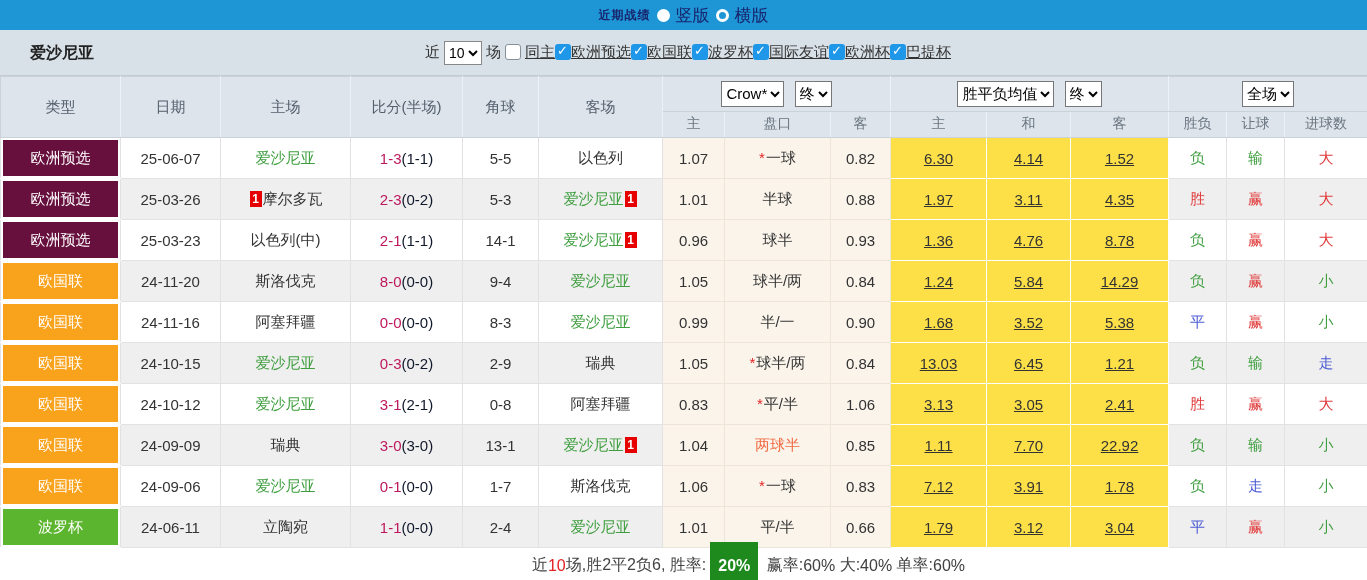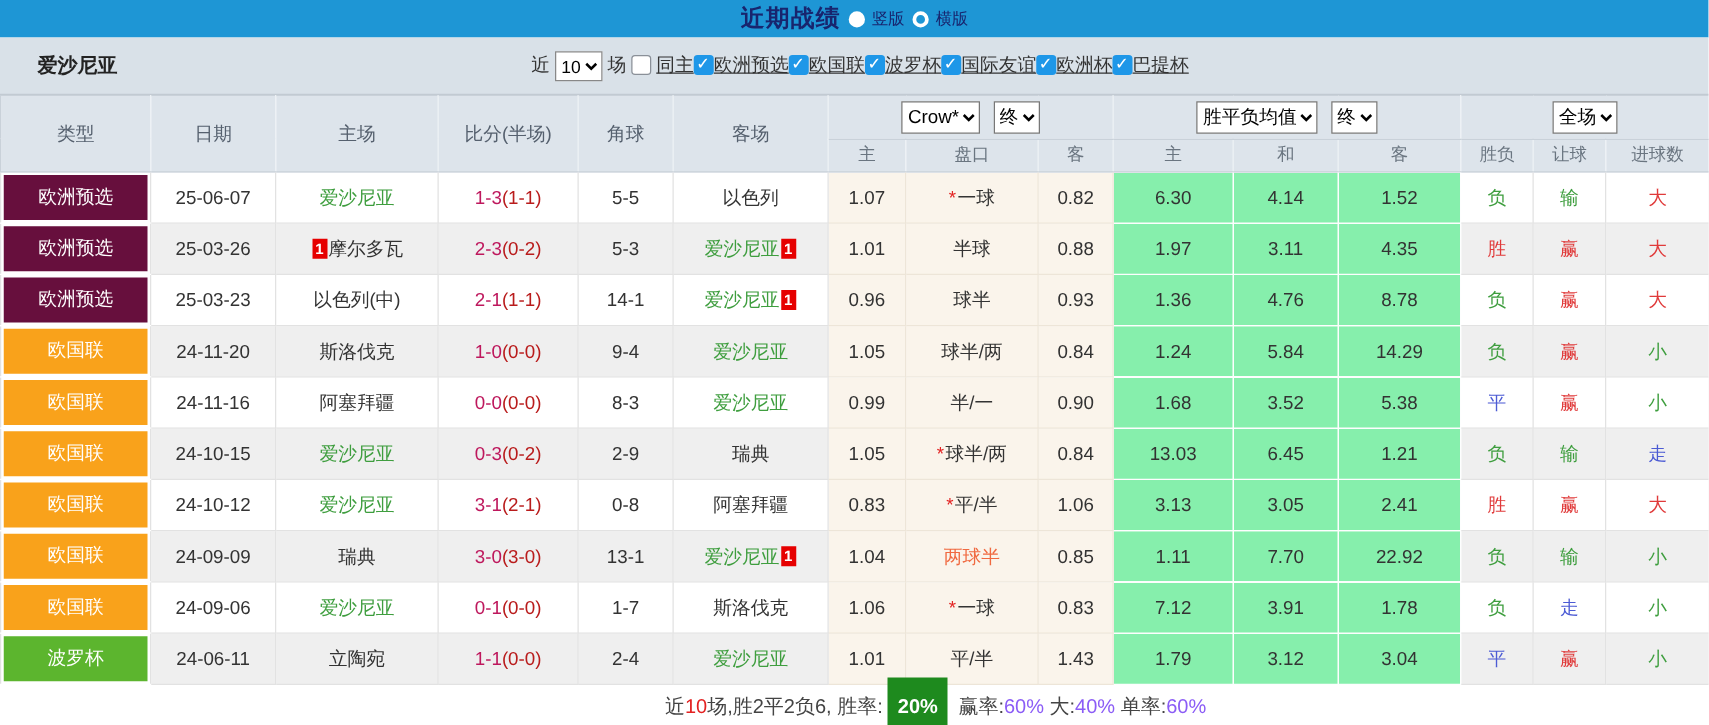--- a/index.html
+++ b/index.html
@@ -1,25 +1,25 @@
 <!DOCTYPE html>
 <html><head>
 <meta charset="utf-8">
 <style>
   * { margin:0; padding:0; box-sizing:border-box; }
   body { font-family:"Liberation Sans","DejaVu Sans",sans-serif; background:#fff; }
   .page { width:1367px; height:580px; overflow:hidden; background:#fff; }
 
   
   .topbar { height:30px; background:#1E96D5; display:flex; align-items:center; justify-content:center; gap:6px; }
-  .topbar .title { font-size:19px; font-weight:bold; color:#18256E; letter-spacing:1px; }
+  .topbar .title { font-size:12px; font-weight:bold; color:#18256E; letter-spacing:1px; }
   .radio { display:inline-block; width:13px; height:13px; border-radius:50%; vertical-align:middle; cursor:pointer; }
   .radio.selected { background:#fff; }
   .radio.unselected { background:transparent; border:3.5px solid #fff; }
-  .radio-label { font-size:13px; color:#18256E; }
+  .radio-label { font-size:17px; color:#18256E; }
 
   
   .filterbar { height:46px; background:#D9E1E8; position:relative; border-bottom:1px solid #C2CAD2; }
   .team-name { position:absolute; left:30px; top:50%; transform:translateY(-50%); font-size:16px; font-weight:bold; color:#222; }
   .filter-controls { position:absolute; left:425px; top:50%; transform:translateY(-50%); display:flex; align-items:center; font-size:15px; color:#333; }
   .filter-controls select { font-size:14px; height:24px; margin:0 4px; border:1px solid #888; background:#fff; }
   .cb { display:inline-block; width:16px; height:16px; border-radius:3px; vertical-align:-3px; position:relative; cursor:pointer; }
   .cb.unchecked { background:#fff; border:1px solid #8A9098; margin:0 4px; }
   .cb.checked { background:#1E97E8; }
   .cb.checked::after { content:"\2713"; position:absolute; left:2px; top:-1px; color:#fff; font-size:13px; font-weight:bold; }
@@ -28,38 +28,38 @@
   
   table { width:1367px; border-collapse:collapse; table-layout:fixed; font-size:15px; color:#333; }
   th { background:#DDE4EB; font-weight:normal; color:#55606E; border:1px solid #C9D1D9; border-right-color:#EDF1F5; }
   .hdr-main th { height:34px; }
   .hdr-main th[rowspan] { height:61px; font-size:15px; }
   .hdr-sub th { height:26px; font-size:14px; color:#6A7580; }
   th select { font-size:15px; height:26px; border:1px solid #777; background:#fff; margin:0 3px; }
   td { height:40px; text-align:center; border:1px solid #E2E2E2; background:#fff; overflow:hidden; white-space:nowrap; }
   tr.even td { background:#EFEFEF; }
   td.cream, tr.even td.cream { background:#FAF4EB; border-color:#EDE5D8; }
-  td.avg, tr.even td.avg { background:#86efac; border-color:#FDFEFE; }
+  td.avg, tr.even td.avg { background:#fde047; border-color:#FDFEFE;text-decoration:underline; }
   td.type-cell { padding:2px; background:#fff !important; border-color:#fff #E2E2E2; }
   .type-chip { display:block; height:36px; line-height:36px; color:#fff; font-size:15px; }
   .ft { color:#be185d; }
-  .ht { color:#b91c1c; }
+  .ht { color:#0f172a; }
   .c-team-green { color:#3F9E3F; }
   .star { color:#E32222; margin-right:1px; }
   .c-orange { color:#F06940; }
   .c-red { color:#E03A3A; }
   .c-green { color:#3F9E3F; }
   .c-blue { color:#4C5BD4; }
   .badge { display:inline-block; background:#E60000; color:#fff; font-size:12px; font-weight:bold; width:12px; height:16px; line-height:16px; vertical-align:1px; margin:0 1px; }
 
   
   .footer { height:35px; display:flex; align-items:center; justify-content:center; font-size:16px; color:#444; padding-left:130px; }
   .footer span { white-space:pre; }
   .f-red { color:#E32222; }
-  .f-blue { color:#8b5cf6; }
+  .f-blue { color:#404040; }
   .win-badge { background:#1E8A1E; color:#fff; padding:15px 8px; margin:0 4px; font-weight:bold; }
 </style>
 </head>
 <body>
 
 <div class="page">
 
   <div class="topbar">
     <span class="title">近期战绩</span>
     <span class="radio selected"></span>
@@ -187,21 +187,21 @@
       <td class="c-green">负</td>
       <td class="c-red">赢</td>
       <td class="c-red">大</td>
     </tr>
         <tr class="even">
       <td class="type-cell">
             <span class="type-chip" style="background: rgb(249, 162, 27);">欧国联</span>
           </td>
       <td>24-11-20</td>
       <td><span>斯洛伐克</span></td>
-      <td><span class="ft">1-0</span><span class="ht">(0-0)</span></td>
+      <td><span class="ft">8-0</span><span class="ht">(0-0)</span></td>
       <td>9-4</td>
       <td><span class="c-team-green">爱沙尼亚</span></td>
       <td class="cream">1.05</td>
       <td class="cream"><span>球半/两</span></td>
       <td class="cream">0.84</td>
       <td class="avg">1.24</td>
       <td class="avg">5.84</td>
       <td class="avg">14.29</td>
       <td class="c-green">负</td>
       <td class="c-red">赢</td>
@@ -306,21 +306,21 @@
       <td class="type-cell">
             <span class="type-chip" style="background: rgb(92, 181, 46);">波罗杯</span>
           </td>
       <td>24-06-11</td>
       <td><span>立陶宛</span></td>
       <td><span class="ft">1-1</span><span class="ht">(0-0)</span></td>
       <td>2-4</td>
       <td><span class="c-team-green">爱沙尼亚</span></td>
       <td class="cream">1.01</td>
       <td class="cream"><span>平/半</span></td>
-      <td class="cream">1.43</td>
+      <td class="cream">0.66</td>
       <td class="avg">1.79</td>
       <td class="avg">3.12</td>
       <td class="avg">3.04</td>
       <td class="c-blue">平</td>
       <td class="c-red">赢</td>
       <td class="c-green">小</td>
     </tr>
       </tbody>
   </table>
 

